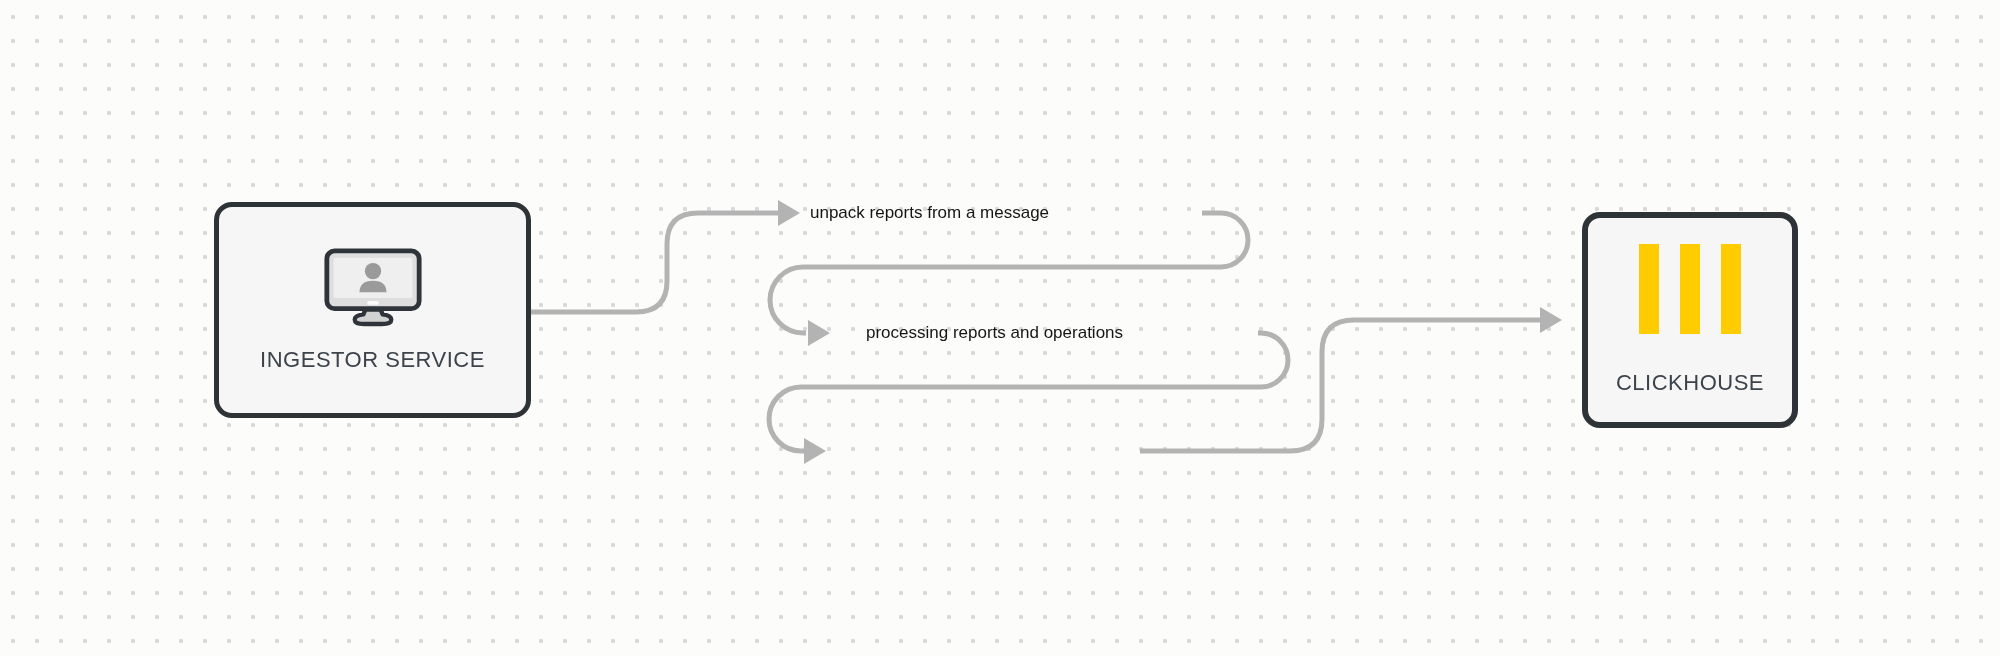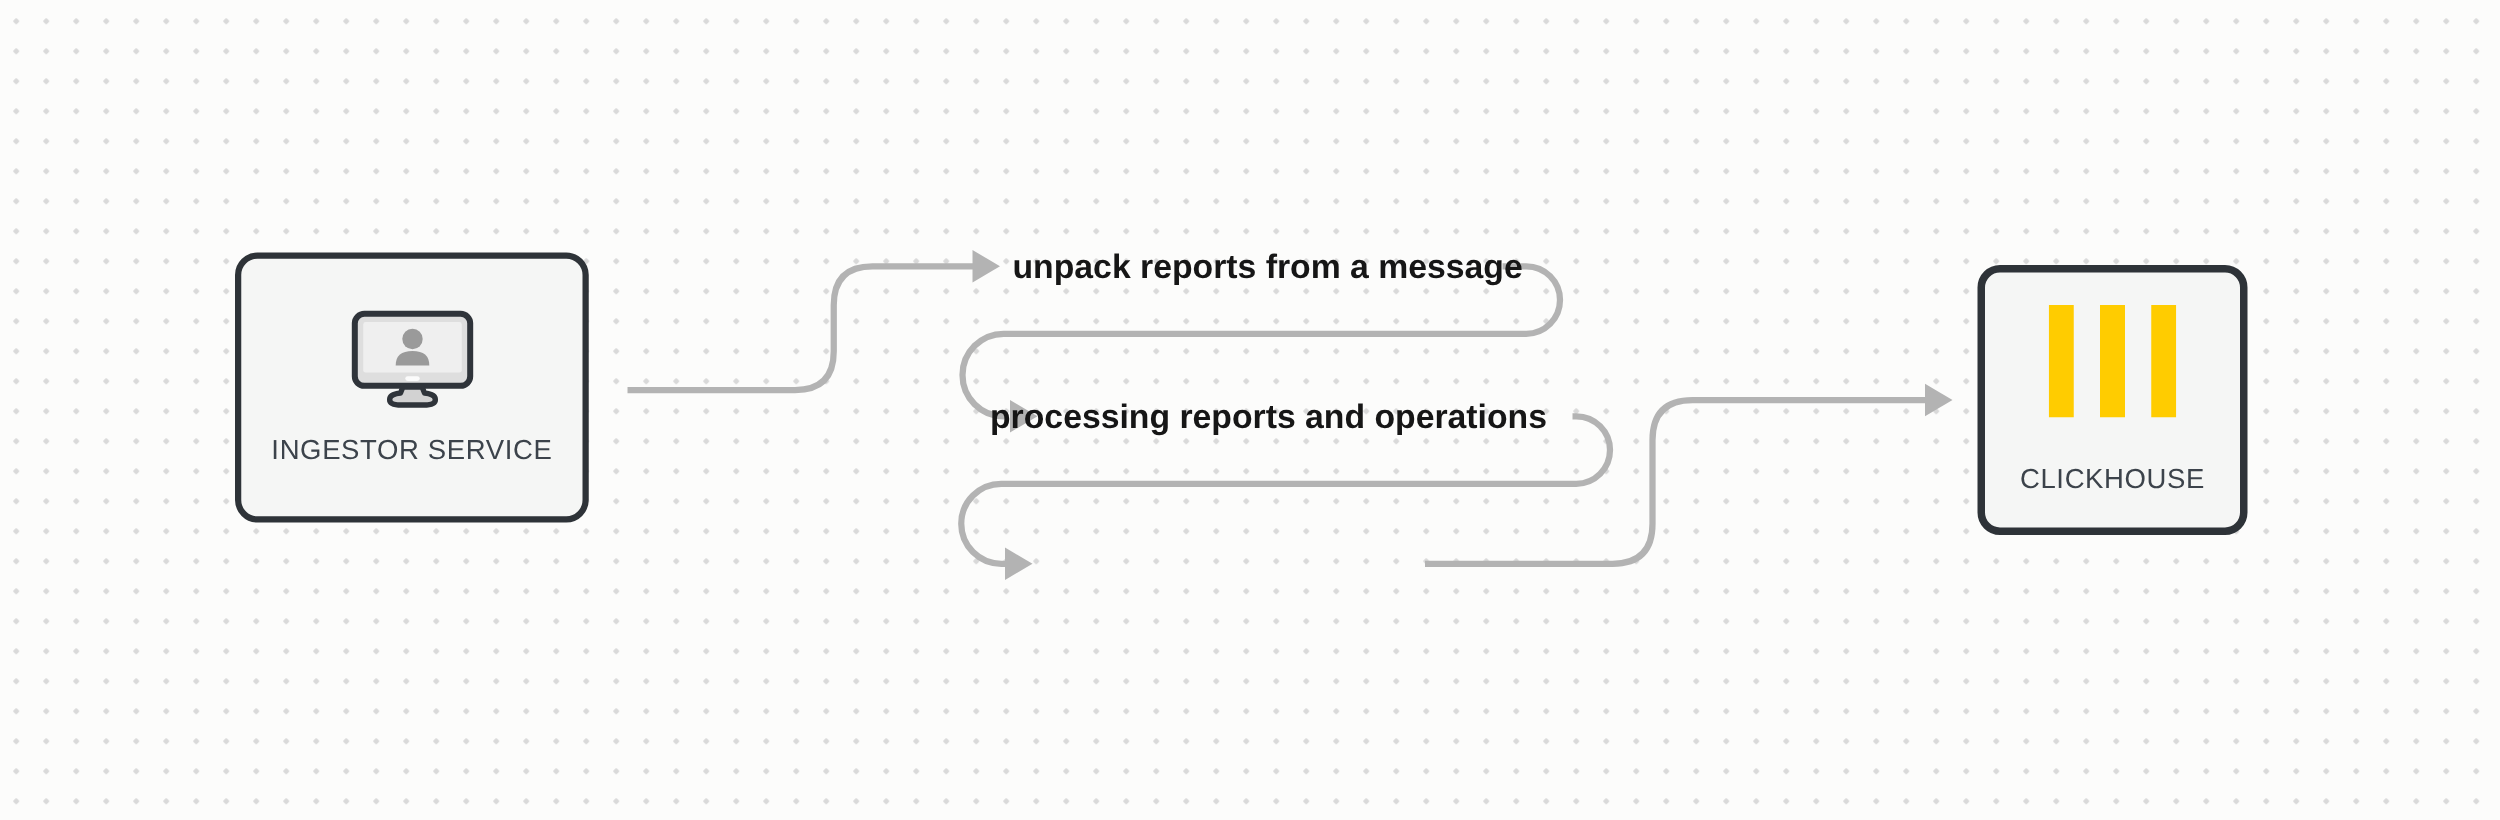--- a/index.html
+++ b/index.html
@@ -30,38 +30,37 @@
     position: absolute;
     box-sizing: border-box;
     background: var(--node-fill, #f5f6f5);
     border: 5px solid var(--node-border, #2e3338);
     border-radius: 18px;
     display: flex;
     flex-direction: column;
     align-items: center;
     justify-content: center;
   }
-  #node-ingestor { left: 188px; top: 202px; width: 283px; height: 216px; gap: 20px; }
+  #node-ingestor { left: 214px; top: 202px; width: 317px; height: 216px; gap: 20px; }
   #node-clickhouse { left: 1582px; top: 212px; width: 216px; height: 216px; gap: 36px; border-width: 6px; }
   .node-label {
     font-size: 22px;
     letter-spacing: 0.5px;
     color: var(--node-label-color, #3c434b);
     white-space: nowrap;
   }
   .step-label {
     position: absolute;
-    font-size: 27px;
+    font-size: 17px;
     line-height: 34px;
     color: var(--step-text-color, #161616);
     white-space: nowrap;
-    font-weight: bold;
   }
   #step-1 { left: 810px; top: 196px; }
-  #step-2 { left: 792px; top: 316px; }
+  #step-2 { left: 866px; top: 316px; }
   #step-3 { left: 836px; top: 434px; }
   .ch-bar { fill: var(--accent, #ffcc00); }
 </style>
 </head>
 <body>
 
 <div class="canvas">
 
   <svg class="wires" xmlns="http://www.w3.org/2000/svg">
 

